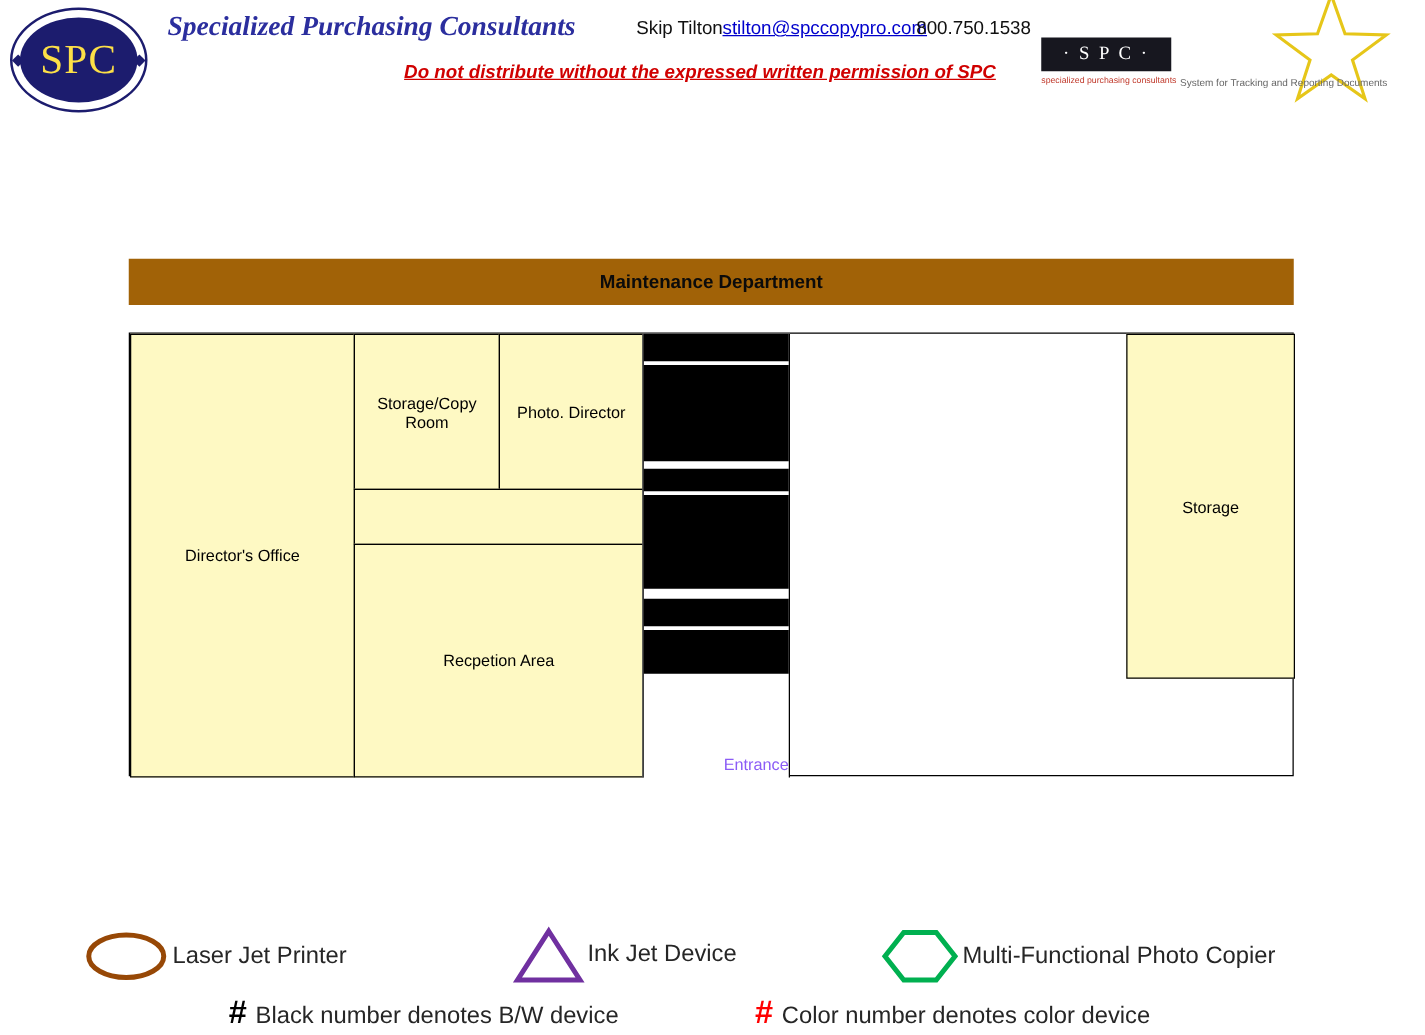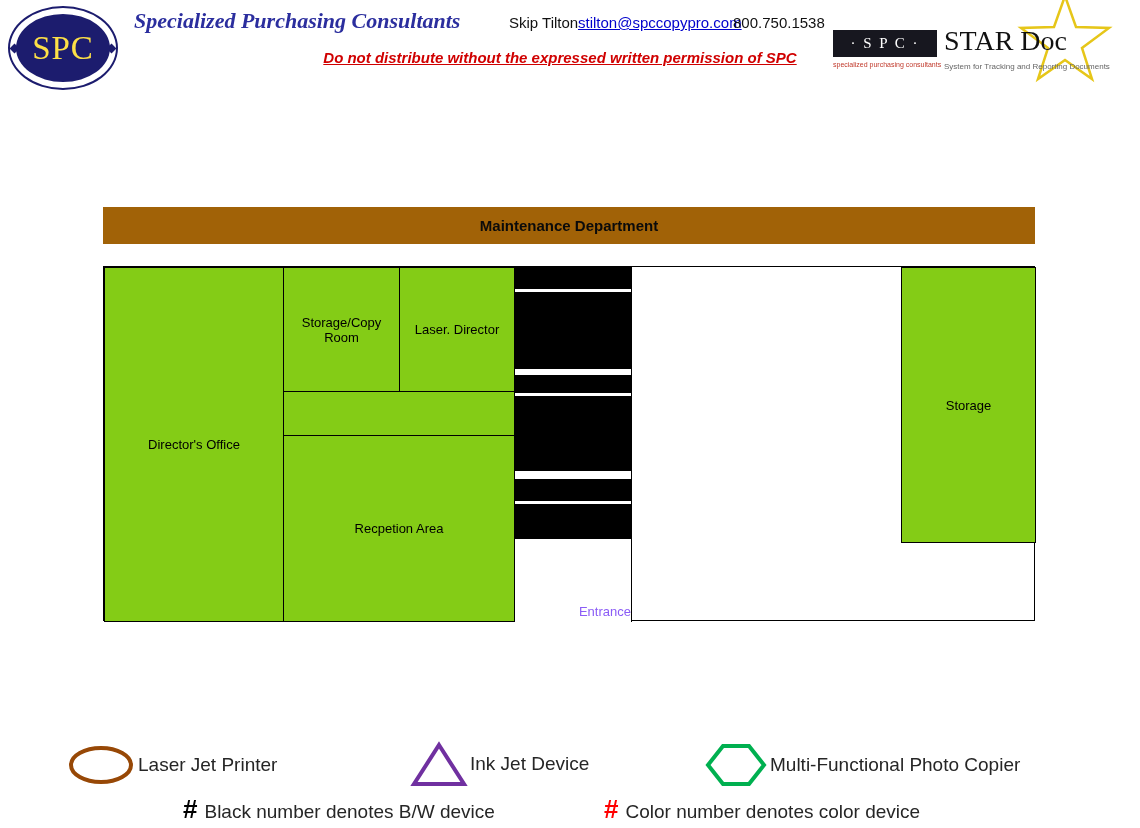--- a/index.html
+++ b/index.html
@@ -75,21 +75,21 @@
     left: 103px; top: 207px; width: 932px; height: 37px;
     background: #a16207;
     display: flex; align-items: center; justify-content: center;
     font-size: 15px; font-weight: bold; color: #0b0b0b;
   }
   .plan {
     left: 103px; top: 266px; width: 932px; height: 355px;
     border: 1px solid #000; background: #fff;
   }
   .room {
-    position: absolute; border: 1px solid #000; background: #84cc16;
+    position: absolute; border: 1px solid #000; background: #fef9c3;
     display: flex; align-items: center; justify-content: center;
     text-align: center; font-size: 13px; color: #000; padding: 2px;
   }
   .room.r-directors  { left: 0;     top: 0;     width: 180px; height: 355px; }
   .room.r-storcopy   { left: 179px; top: 0;     width: 117px; height: 125px; }
   .room.r-asst       { left: 295px; top: 0;     width: 116px; height: 125px; }
   .room.r-mid        { left: 179px; top: 124px; width: 232px; height: 45px;  }
   .room.r-reception  { left: 179px; top: 168px; width: 232px; height: 187px; }
   .room.r-conference { left: 527px; top: 0;     width: 271px; height: 355px; }
   .room.r-storage    { left: 797px; top: 0;     width: 135px; height: 276px; }
@@ -142,31 +142,30 @@
 </div>
 <div class="abs contact-phone">800.750.1538</div>
 
 <div class="abs warning">Do not distribute without the expressed written permission of SPC</div>
 
 <div class="abs stardoc">
   <svg width="312" height="92">
     <polygon points="237,-4 248,27 281,28 254,48 264,79 237,60 210,79 220,48 193,28 226,27" fill="#ffffff" stroke="#E6C619" stroke-width="2.5"></polygon>
   </svg>
   <div class="spc-box">· S P C ·</div>
-  <div class="title">STAR Doc</div>
   <div class="tag-left">specialized purchasing consultants</div>
   <div class="tag-right">System for Tracking and Reporting Documents</div>
 </div>
 
 <div class="abs dept-bar">Maintenance Department</div>
 
 <div class="abs plan">
   <div class="room r-directors">Director's Office</div>
   <div class="room r-storcopy">Storage/Copy Room</div>
-  <div class="room r-asst">Laser. Director</div>
+  <div class="room r-asst">Photo. Director</div>
   <div class="room r-mid"></div>
   <div class="room r-reception">Recpetion Area</div>
 
   <div class="corridor">
     <div class="blk b1"></div>
     <div class="blk b2"></div>
     <div class="blk b3"></div>
     <div class="blk b4"></div>
     <div class="blk b5"></div>
     <div class="blk b6"></div>

